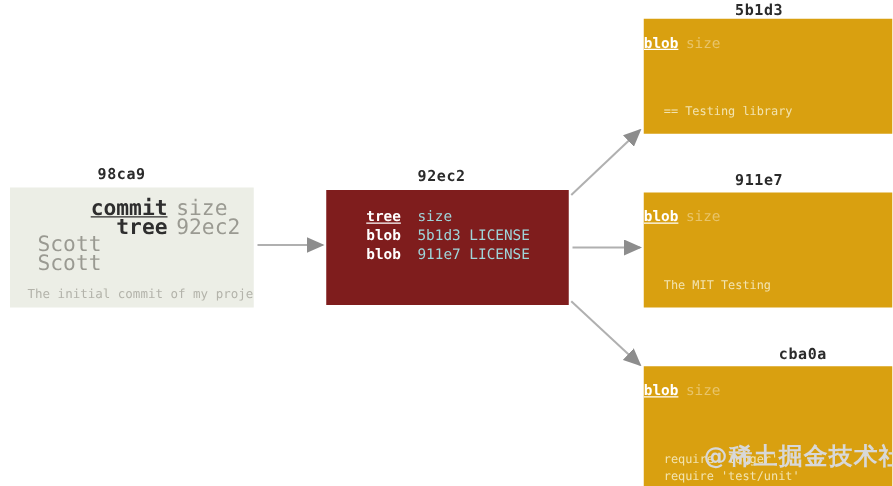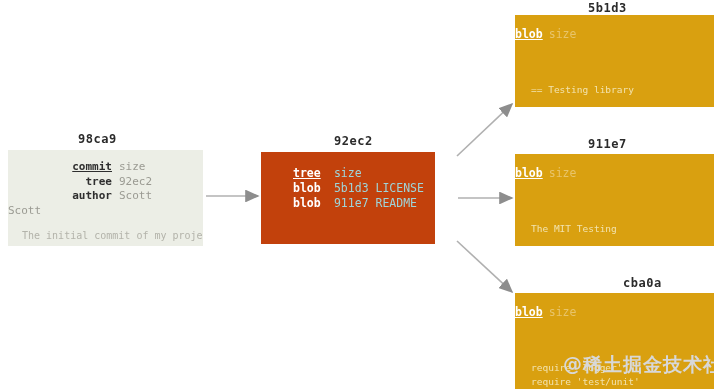--- a/index.html
+++ b/index.html
@@ -24,44 +24,45 @@
 
   .box{position:absolute;overflow:hidden;}
 
   
   .commit-box{
     left:8px;top:150px;width:195px;height:96px;
     background:#eceee6;
   }
   .commit-rows{
     margin-top:10px;
-    font-size:11px;
+    font-size:17px;
     line-height:14.5px;
+    padding-left:22px;
   }
   .commit-row{display:flex;}
   .c-key{
     width:104px;text-align:right;
     color:#2e2e2e;font-weight:bold;
     padding-right:7px;
     white-space:nowrap;
   }
   .c-key.underline{text-decoration:underline;}
   .c-val{color:#9a9a92;white-space:nowrap;}
   .commit-msg{
     margin-top:12px;
     padding-left:14px;
     font-size:10px;
     color:#b3b3aa;
     white-space:nowrap;
   }
 
   
   .tree-box{
-    left:261px;top:152px;width:174px;height:92px;
-    background:#c2410c;
+    left:261px;top:152px;width:194px;height:92px;
+    background:#7f1d1d;
   }
   .tree-rows{
     margin-top:14px;
     padding-left:32px;
     font-size:11.5px;
     line-height:15px;
   }
   .tree-row{white-space:nowrap;}
   .t-key{
     color:#ffffff;font-weight:bold;
@@ -136,21 +137,20 @@
     <div class="commit-rows">
       <div class="commit-row">
         <span class="c-key underline">commit</span>
         <span class="c-val">size</span>
       </div>
       <div class="commit-row">
         <span class="c-key">tree</span>
         <span class="c-val">92ec2</span>
       </div>
       <div class="commit-row">
-        <span class="c-key">author</span>
         <span class="c-val">Scott</span>
       </div>
       <div class="commit-row">
         <span class="c-val">Scott</span>
       </div>
     </div>
     <div class="commit-msg">The initial commit of my project</div>
   </div>
 
   <div class="node-label" style="left:334px;top:134px;">92ec2</div>
@@ -160,21 +160,21 @@
       <div class="tree-row">
         <span class="t-key underline">tree</span>
         <span class="t-val">size</span>
       </div>
       <div class="tree-row">
         <span class="t-key">blob</span>
         <span class="t-val">5b1d3  LICENSE</span>
       </div>
       <div class="tree-row">
         <span class="t-key">blob</span>
-        <span class="t-val">911e7  README</span>
+        <span class="t-val">911e7  LICENSE</span>
       </div>
     </div>
   </div>
 
   <div class="node-label" style="left:588px;top:1px;text-align:center;">5b1d3</div>
 
   <div class="box blob-box blob-1">
     <div class="blob-head">
       <span class="b-key">blob</span><span class="b-val">size</span>
     </div>

